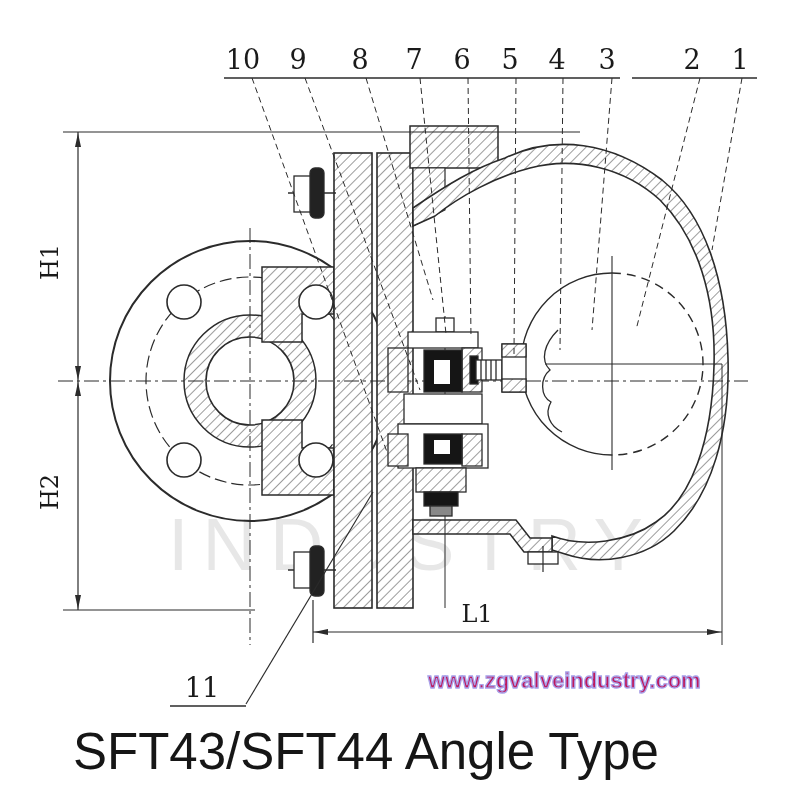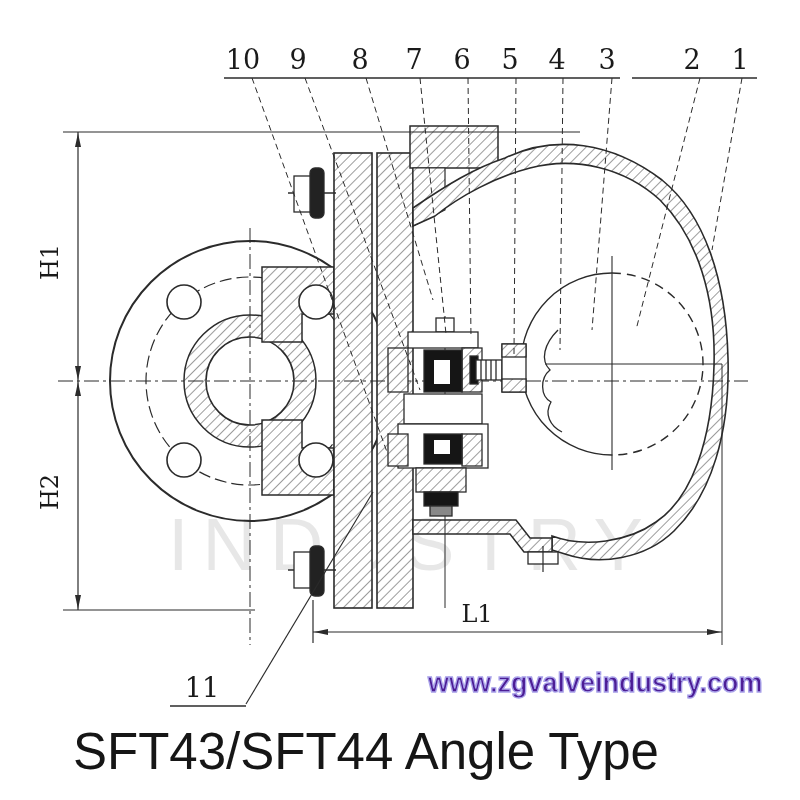--- a/index.html
+++ b/index.html
@@ -1,22 +1,22 @@
 <!DOCTYPE html>
 <html><head>
 <meta charset="utf-8">
 <style>
   html,body{margin:0;padding:0;background:#ffffff;}
   #stage{position:relative;width:800px;height:800px;background:#ffffff;overflow:hidden;
          font-family:"Liberation Sans",sans-serif;}
   #brand-watermark{position:absolute;left:168px;top:502px;font-size:74px;font-weight:normal;
          letter-spacing:14px;color:rgba(110,110,110,0.17);white-space:nowrap;user-select:none;}
   #drawing-svg{position:absolute;left:0;top:0;}
-  #site-watermark{position:absolute;left:428px;top:668px;font-size:27px;font-weight:bold;
-         color:#4c1d95;-webkit-text-stroke:1.3px #a9a2e9;text-shadow:0 0 1px #b5afee;
+  #site-watermark{position:absolute;left:428px;top:668px;font-size:22px;font-weight:bold;
+         color:#be185d;-webkit-text-stroke:1.3px #a9a2e9;text-shadow:0 0 1px #b5afee;
          letter-spacing:0px;white-space:nowrap;}
   #page-title{position:absolute;left:0;top:722px;width:732px;text-align:center;
          font-size:51px;color:#161616;white-space:nowrap;}
   text{font-family:"DejaVu Serif",serif;fill:#1a1a1a;}
 </style>
 </head>
 <body>
 
 <div id="stage">
 

